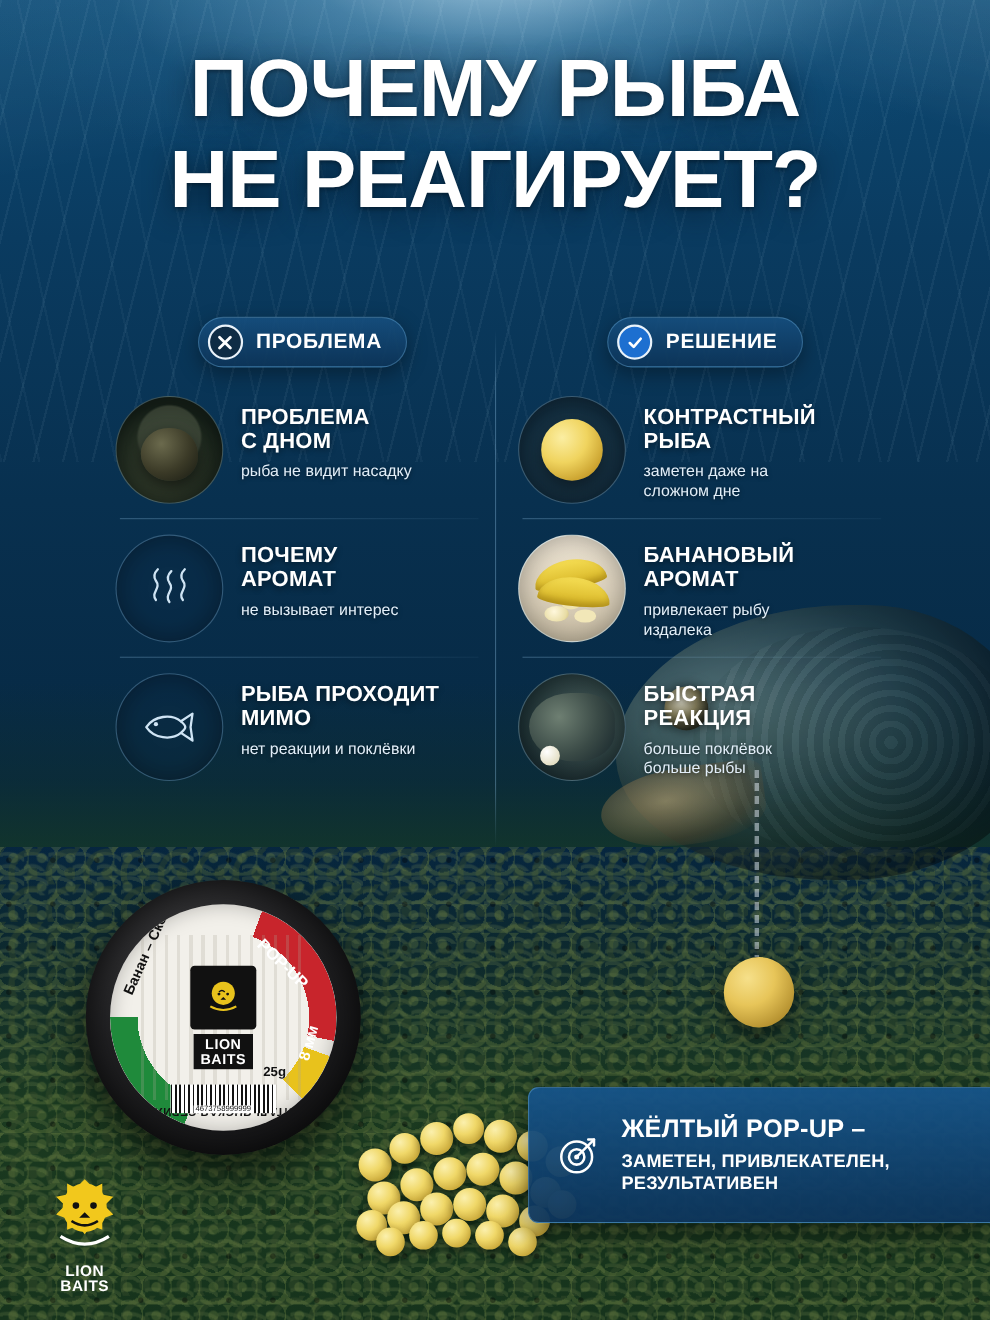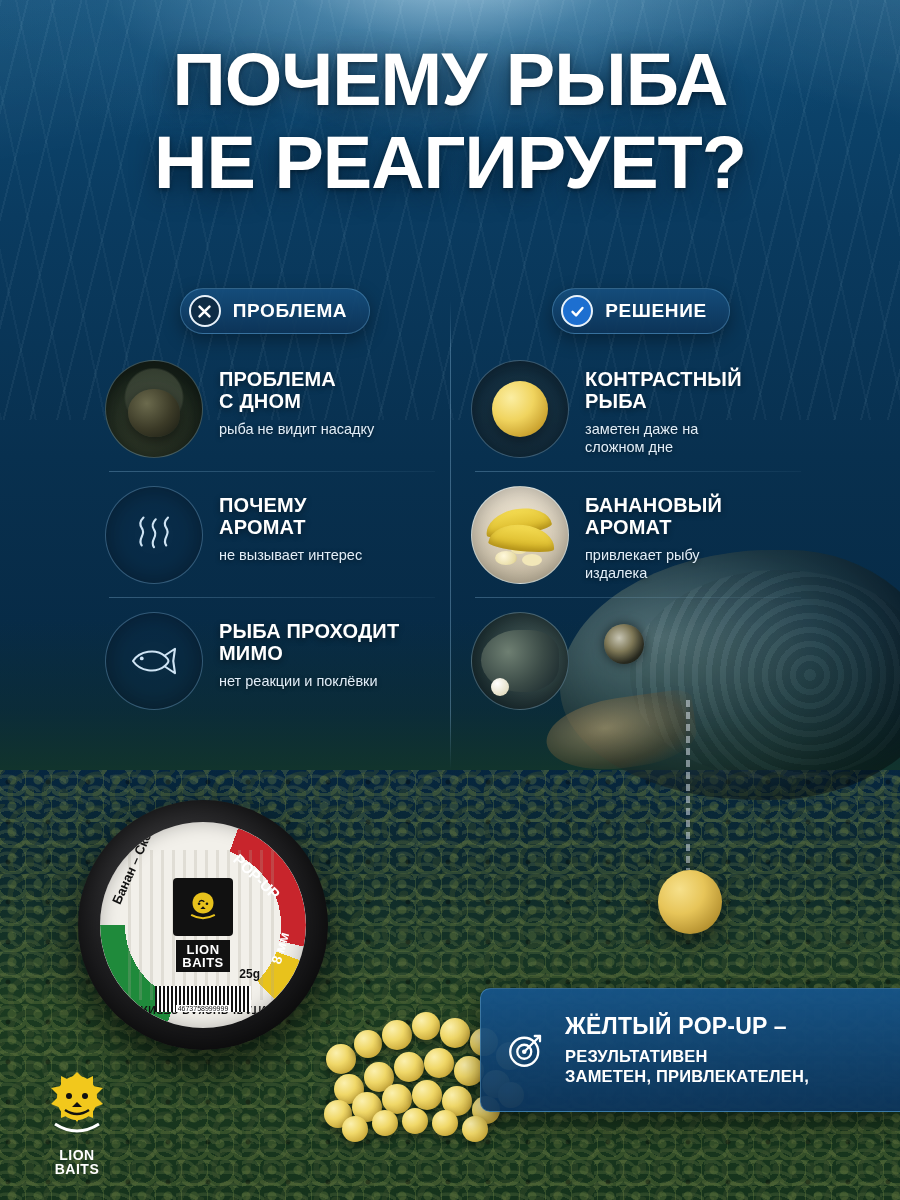--- a/index.html
+++ b/index.html
@@ -456,20 +456,30 @@
           <div class="item-sub">
             <div>привлекает рыбу</div>
             <div>издалека</div>
           </div>
         </div>
       </div>
 
       <div class="item">
         <div class="thumb ph-carp">
           <div class="head"></div>
+        </div>
+        <div class="item-text">
+          <div class="item-title">
+            <div>БЫСТРАЯ</div>
+            <div>РЕАКЦИЯ</div>
+          </div>
+          <div class="item-sub">
+            <div>больше поклёвок</div>
+            <div>больше рыбы</div>
+          </div>
         </div>
       </div>
 
     </div>
   </div>
 </div>
 
 <div class="tub">
   <div class="tub-label">
     <div class="ring-green"></div>
@@ -539,22 +549,22 @@
       <circle cx="22" cy="26" r="16" fill="none" stroke="#ffffff" stroke-width="2.6"></circle>
       <circle cx="22" cy="26" r="8" fill="none" stroke="#ffffff" stroke-width="2.6"></circle>
       <circle cx="22" cy="26" r="2.6" fill="#ffffff"></circle>
       <path d="M22 26 L40 8" stroke="#ffffff" stroke-width="2.6" stroke-linecap="round"></path>
       <path d="M34 8 L40 8 L40 14" fill="none" stroke="#ffffff" stroke-width="2.6" stroke-linecap="round" stroke-linejoin="round"></path>
     </svg>
   </div>
   <div>
     <div class="banner-title">ЖЁЛТЫЙ POP-UP –</div>
     <div class="banner-sub">
+      <div>ЗАМЕТЕН, ПРИВЛЕКАТЕЛЕН,</div>
       <div>РЕЗУЛЬТАТИВЕН</div>
-      <div>ЗАМЕТЕН, ПРИВЛЕКАТЕЛЕН,</div>
     </div>
   </div>
 </div>
 
 <div class="brand">
   <div class="brand-mark">
     <svg viewBox="0 0 84 78">
       <path d="M42 8 C30 8 22 18 22 30 C22 44 32 52 42 52 C52 52 62 44 62 30 C62 18 54 8 42 8 Z" fill="#f2c81c"></path>
       <path d="M42 4 L50 12 L58 8 L58 18 L68 20 L60 28 L68 36 L58 40 L58 50 L48 46 L42 54 L36 46 L26 50 L26 40 L16 36 L24 28 L16 20 L26 18 L26 8 L34 12 Z" fill="#f2c81c"></path>
       <circle cx="34" cy="28" r="3" fill="#111"></circle>

